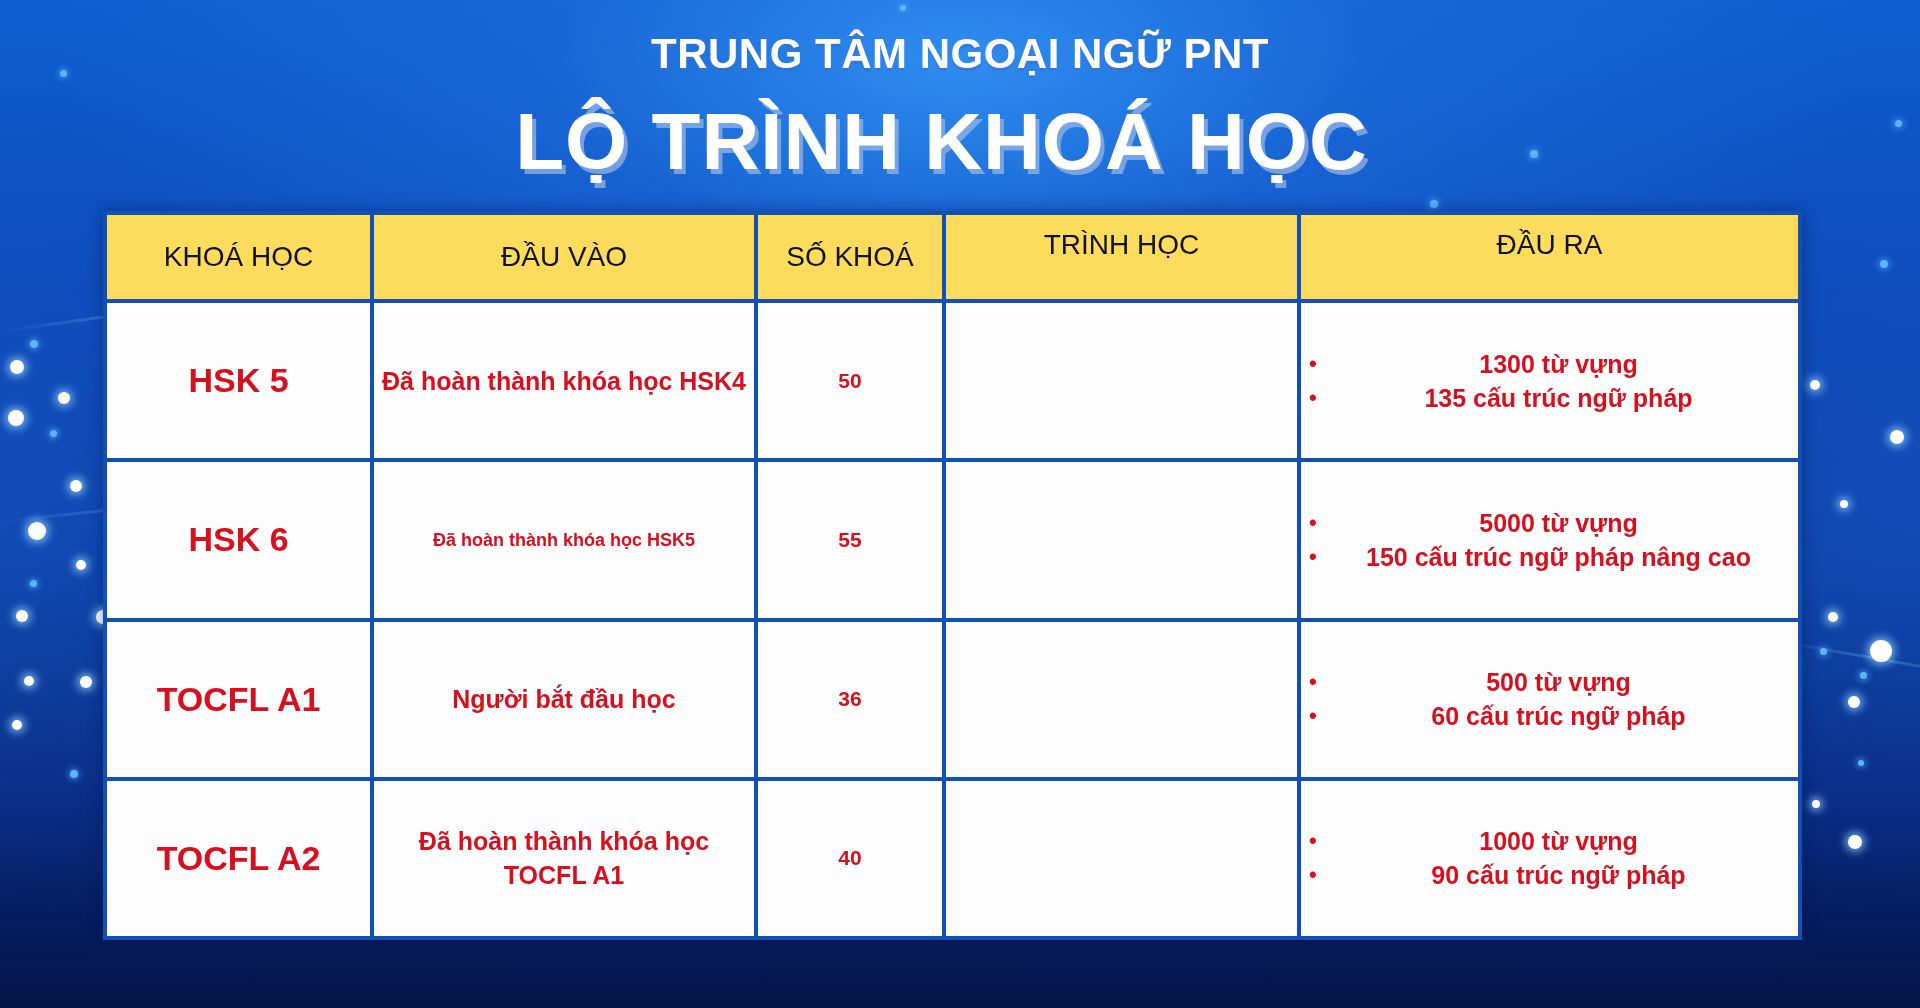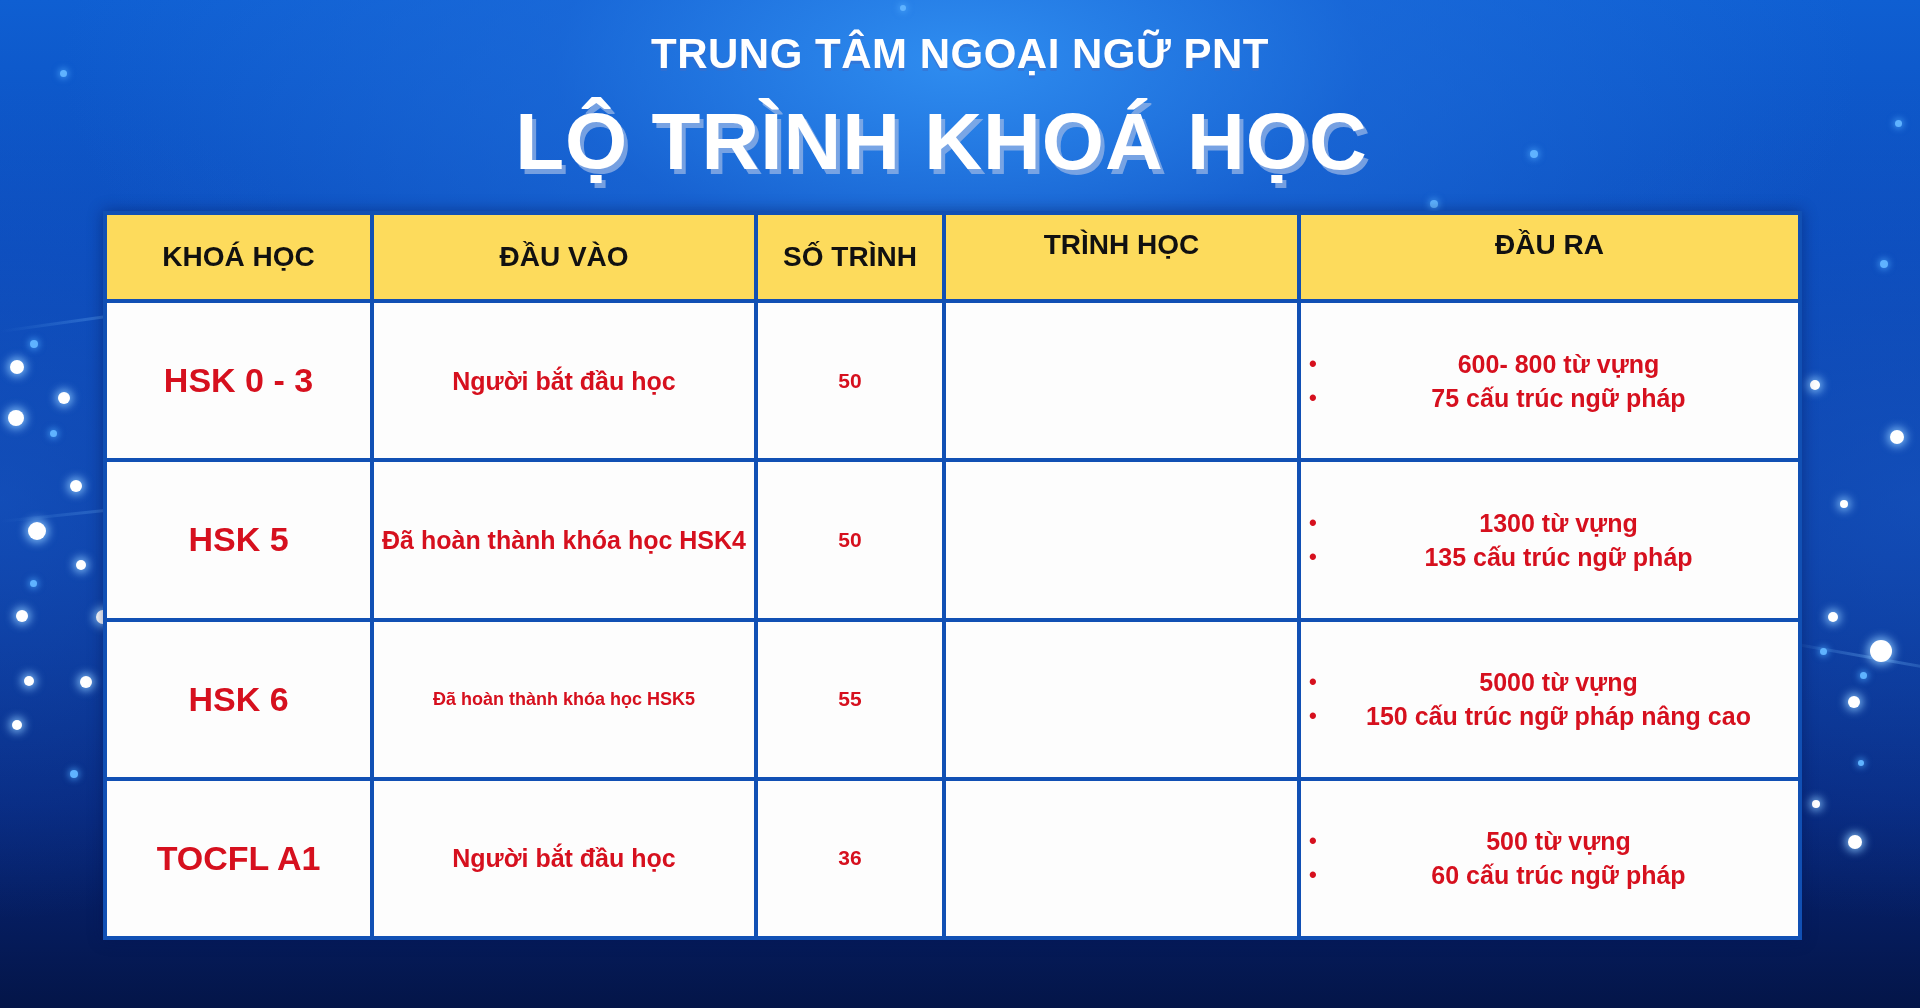--- a/index.html
+++ b/index.html
@@ -31,21 +31,21 @@
   table.course-table {
     position:absolute; left:103px; top:211px; width:1695px; height:729px;
     border-collapse:collapse; table-layout:fixed;
     box-shadow:0 0 14px rgba(0,20,80,0.45);
   }
   table.course-table th, table.course-table td {
     border:4px solid #1150b4; text-align:center; vertical-align:middle;
     padding:0 8px;
   }
   table.course-table th {
-    background:#fddb5c; color:#111; font-size:28px; font-weight:bold; height:70px;
+    background:#fddb5c; color:#111; font-size:28px; font-weight:normal; height:70px;
   }
   table.course-table td {
     background:#fdfdfd; color:#d6101e; font-weight:bold;
   }
   td.course { font-size:34px; }
   td.entry { font-size:25px; line-height:34px; }
   td.entry.small { font-size:18px; }
   td.sessions { font-size:21px; }
   td.output { font-size:25px; line-height:34px; padding:0 14px 0 28px; }
   .out-line { display:flex; align-items:center; }
@@ -101,42 +101,26 @@
     <col style="width:267px">
       <col style="width:384px">
       <col style="width:188px">
       <col style="width:355px">
       <col style="width:501px">
   </colgroup>
   <thead>
     <tr>
       <th>KHOÁ HỌC</th>
       <th>ĐẦU VÀO</th>
-      <th>SỐ TRÌNH</th>
+      <th>SỐ KHOÁ</th>
       <th style="vertical-align:top;padding-top:14px;">TRÌNH HỌC</th>
       <th style="vertical-align:top;padding-top:14px;">ĐẦU RA</th>
     </tr>
   </thead>
   <tbody>
-    <tr>
-      <td class="course">HSK 0 - 3</td>
-      <td class="entry">Người bắt đầu học</td>
-      <td class="sessions">50</td>
-      <td class="schedule"></td>
-      <td class="output">
-        <div class="out-line">
-            <span class="bullet">•</span>
-            <span class="out-text">600- 800 từ vựng</span>
-          </div>
-        <div class="out-line">
-            <span class="bullet">•</span>
-            <span class="out-text">75 cấu trúc ngữ pháp</span>
-          </div>
-      </td>
-    </tr>
     <tr>
       <td class="course">HSK 5</td>
       <td class="entry">Đã hoàn thành khóa học HSK4</td>
       <td class="sessions">50</td>
       <td class="schedule"></td>
       <td class="output">
         <div class="out-line">
             <span class="bullet">•</span>
             <span class="out-text">1300 từ vựng</span>
           </div>
@@ -171,14 +155,30 @@
         <div class="out-line">
             <span class="bullet">•</span>
             <span class="out-text">500 từ vựng</span>
           </div>
         <div class="out-line">
             <span class="bullet">•</span>
             <span class="out-text">60 cấu trúc ngữ pháp</span>
           </div>
       </td>
     </tr>
+    <tr>
+      <td class="course">TOCFL A2</td>
+      <td class="entry">Đã hoàn thành khóa học TOCFL A1</td>
+      <td class="sessions">40</td>
+      <td class="schedule"></td>
+      <td class="output">
+        <div class="out-line">
+            <span class="bullet">•</span>
+            <span class="out-text">1000 từ vựng</span>
+          </div>
+        <div class="out-line">
+            <span class="bullet">•</span>
+            <span class="out-text">90 cấu trúc ngữ pháp</span>
+          </div>
+      </td>
+    </tr>
   </tbody>
 </table>
 
 </body></html>

